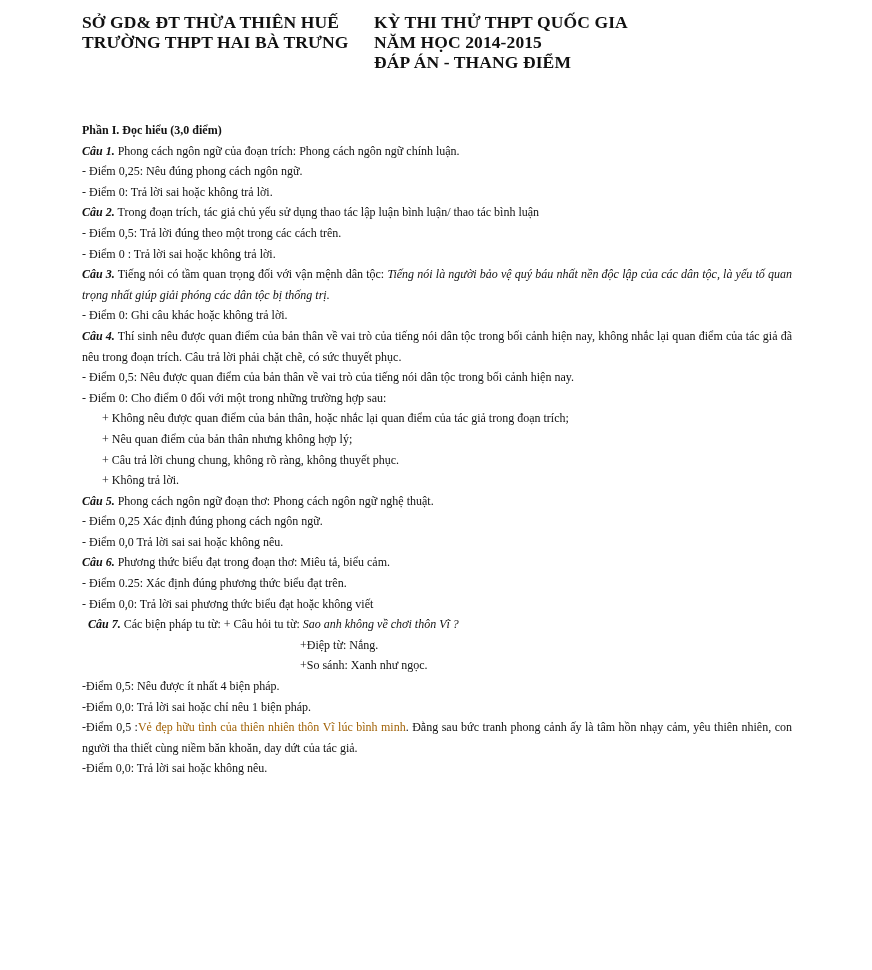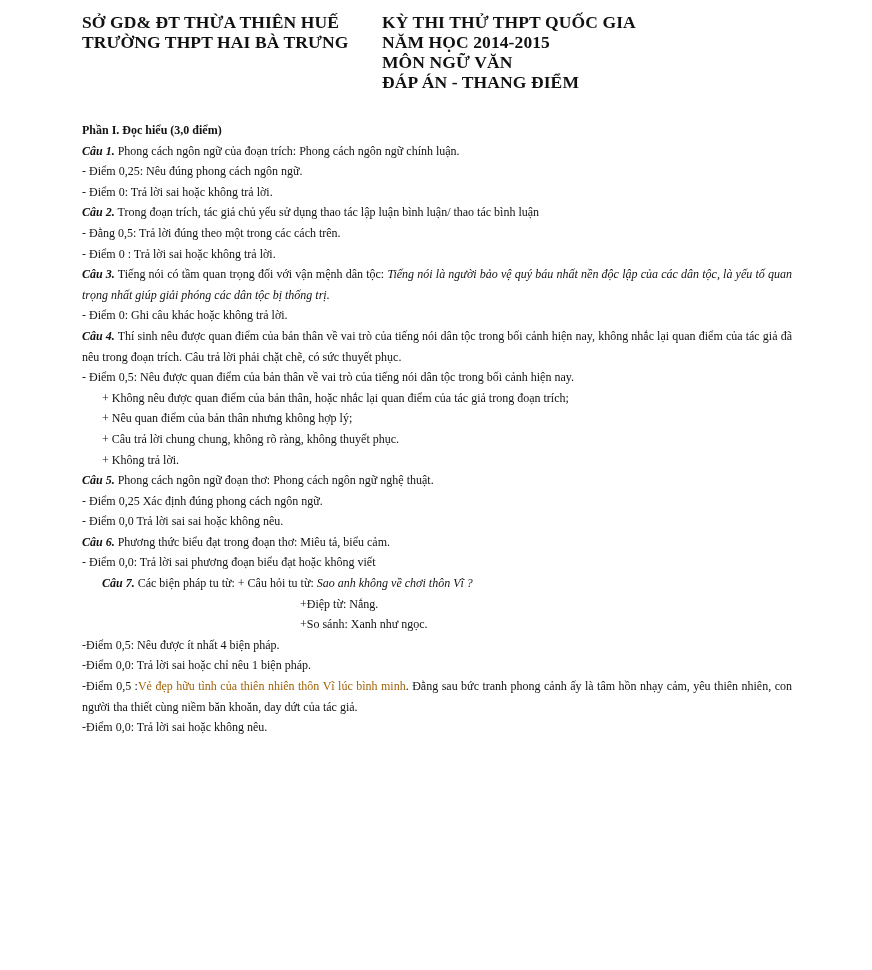--- a/index.html
+++ b/index.html
@@ -4,76 +4,77 @@
 <style>
   html, body { margin: 0; padding: 0; background: #ffffff; }
   body {
     width: 872px; height: 970px; overflow: hidden; position: relative;
     font-family: "Liberation Serif", "DejaVu Serif", serif;
     color: #111111;
   }
   .page { position: absolute; left: 0; top: 0; width: 872px; height: 970px; }
   .hdr { position: absolute; font-weight: bold; font-size: 17.5px; line-height: 20px; white-space: nowrap; letter-spacing: 0.1px; }
   .hdr-left { left: 82px; top: 12px; }
-  .hdr-right { left: 382px; top: 12px; }
+  .hdr-right { left: 374px; top: 12px; }
   .body-text { position: absolute; left: 82px; top: 120px; width: 710px; font-size: 12px; line-height: 20.6px; }
   .line { white-space: nowrap; }
   .wrap { white-space: normal; text-align: justify; text-align-last: left; }
   .b { font-weight: bold; }
   .bi { font-weight: bold; font-style: italic; text-align: right; }
   .i { font-style: italic; }
   .gray { color: #a16207; }
   .indent1 { padding-left: 20px; }
   .indent-sub { padding-left: 218px; }
-  .indent-q7 { padding-left: 6px; margin-left: 14px; }
+  .indent-q7 { padding-left: 6px; }
 </style>
 </head>
 <body>
 
 <div class="page">
 
   <div class="hdr hdr-left">
     <div>SỞ GD&amp; ĐT THỪA THIÊN HUẾ</div>
     <div>TRƯỜNG THPT HAI BÀ TRƯNG</div>
   </div>
 
   <div class="hdr hdr-right">
     <div>KỲ THI THỬ THPT QUỐC GIA</div>
     <div>NĂM HỌC 2014-2015</div>
-    <div>MÔN NGỮ VĂN</div>
     <div>ĐÁP ÁN - THANG ĐIỂM</div>
   </div>
 
   <div class="body-text">
     <div class="line b">Phần I. Đọc hiểu (3,0 điểm)</div>
 
     <div class="line"><span class="bi">Câu 1.</span><span> Phong cách ngôn ngữ của đoạn trích: Phong cách ngôn ngữ chính luận.</span></div>
     <div class="line">- Điểm 0,25: Nêu đúng phong cách ngôn ngữ.</div>
     <div class="line">- Điểm 0: Trả lời sai hoặc không trả lời.</div>
 
     <div class="line"><span class="bi">Câu 2.</span><span> Trong đoạn trích, tác giả chủ yếu sử dụng thao tác lập luận bình luận/ thao tác bình luận</span></div>
-    <div class="line">- Đằng 0,5: Trả lời đúng theo một trong các cách trên.</div>
+    <div class="line">- Điểm 0,5: Trả lời đúng theo một trong các cách trên.</div>
     <div class="line">- Điểm 0 : Trả lời sai hoặc không trả lời.</div>
 
     <div class="wrap"><span class="bi">Câu 3.</span><span>  Tiếng nói có tầm quan trọng đối với vận mệnh dân tộc: </span><span class="i">Tiếng nói là người bảo vệ quý báu nhất nền độc lập của các dân tộc, là yếu tố quan trọng nhất giúp giải phóng các dân tộc bị thống trị.</span></div>
     <div class="line">- Điểm 0: Ghi câu khác hoặc không trả lời.</div>
 
     <div class="wrap"><span class="bi">Câu 4.</span><span> Thí sinh nêu được quan điểm của bản thân về vai trò của tiếng nói dân tộc trong bối cảnh hiện nay, không nhắc lại quan điểm của tác giả đã nêu trong đoạn trích. Câu trả lời phải chặt chẽ, có sức thuyết phục.</span></div>
     <div class="wrap">- Điểm 0,5: Nêu được quan điểm của bản thân về vai trò của tiếng nói dân tộc trong bối cảnh hiện nay.</div>
+    <div class="line">- Điểm 0: Cho điểm 0 đối với một trong những trường hợp sau:</div>
     <div class="wrap indent1" style="text-indent:0; padding-left:0;"><span style="padding-left:20px">+ Không nêu được quan điểm của bản thân, hoặc nhắc lại quan điểm của tác giả trong đoạn trích;</span></div>
     <div class="line indent1">+ Nêu quan điểm của bản thân nhưng không hợp lý;</div>
     <div class="line indent1">+ Câu trả lời chung chung, không rõ ràng, không thuyết phục.</div>
     <div class="line indent1">+ Không trả lời.</div>
 
     <div class="line"><span class="bi">Câu 5.</span><span> Phong cách ngôn ngữ đoạn thơ: Phong cách ngôn ngữ nghệ thuật.</span></div>
     <div class="line">- Điểm 0,25 Xác định đúng phong cách ngôn ngữ.</div>
     <div class="line">- Điểm 0,0 Trả lời sai sai hoặc không nêu.</div>
 
     <div class="line"><span class="bi">Câu 6.</span><span> Phương thức biểu đạt trong đoạn thơ: Miêu tả, biểu cảm.</span></div>
-    <div class="line">- Điểm 0,0: Trả lời sai phương đoạn biểu đạt hoặc không viết</div>
+    <div class="line">- Điểm 0.25: Xác định đúng phương thức biểu đạt trên.</div>
+    <div class="line">- Điểm 0,0: Trả lời sai phương thức biểu đạt hoặc không viết</div>
 
     <div class="line indent-q7"><span class="bi">Câu 7.</span><span> Các biện pháp tu từ: + Câu hỏi tu từ: </span><span class="i">Sao anh không về chơi thôn Vĩ ?</span></div>
     <div class="line indent-sub">+Điệp từ: Nắng.</div>
     <div class="line indent-sub">+So sánh: Xanh như ngọc.</div>
     <div class="line">-Điểm 0,5: Nêu được ít nhất 4  biện pháp.</div>
     <div class="line">-Điểm 0,0: Trả lời sai hoặc chỉ nêu 1 biện pháp.</div>
 
     <div class="wrap"><span>-Điểm 0,5 :</span><span class="gray">Vẻ đẹp hữu tình của thiên nhiên thôn Vĩ lúc bình minh</span><span>. Đằng sau bức tranh phong cảnh  ấy là tâm hồn nhạy cảm, yêu thiên nhiên, con người tha thiết cùng niềm băn khoăn, day dứt của tác giả.</span></div>
     <div class="line">-Điểm 0,0: Trả lời sai hoặc không nêu.</div>
   </div>

